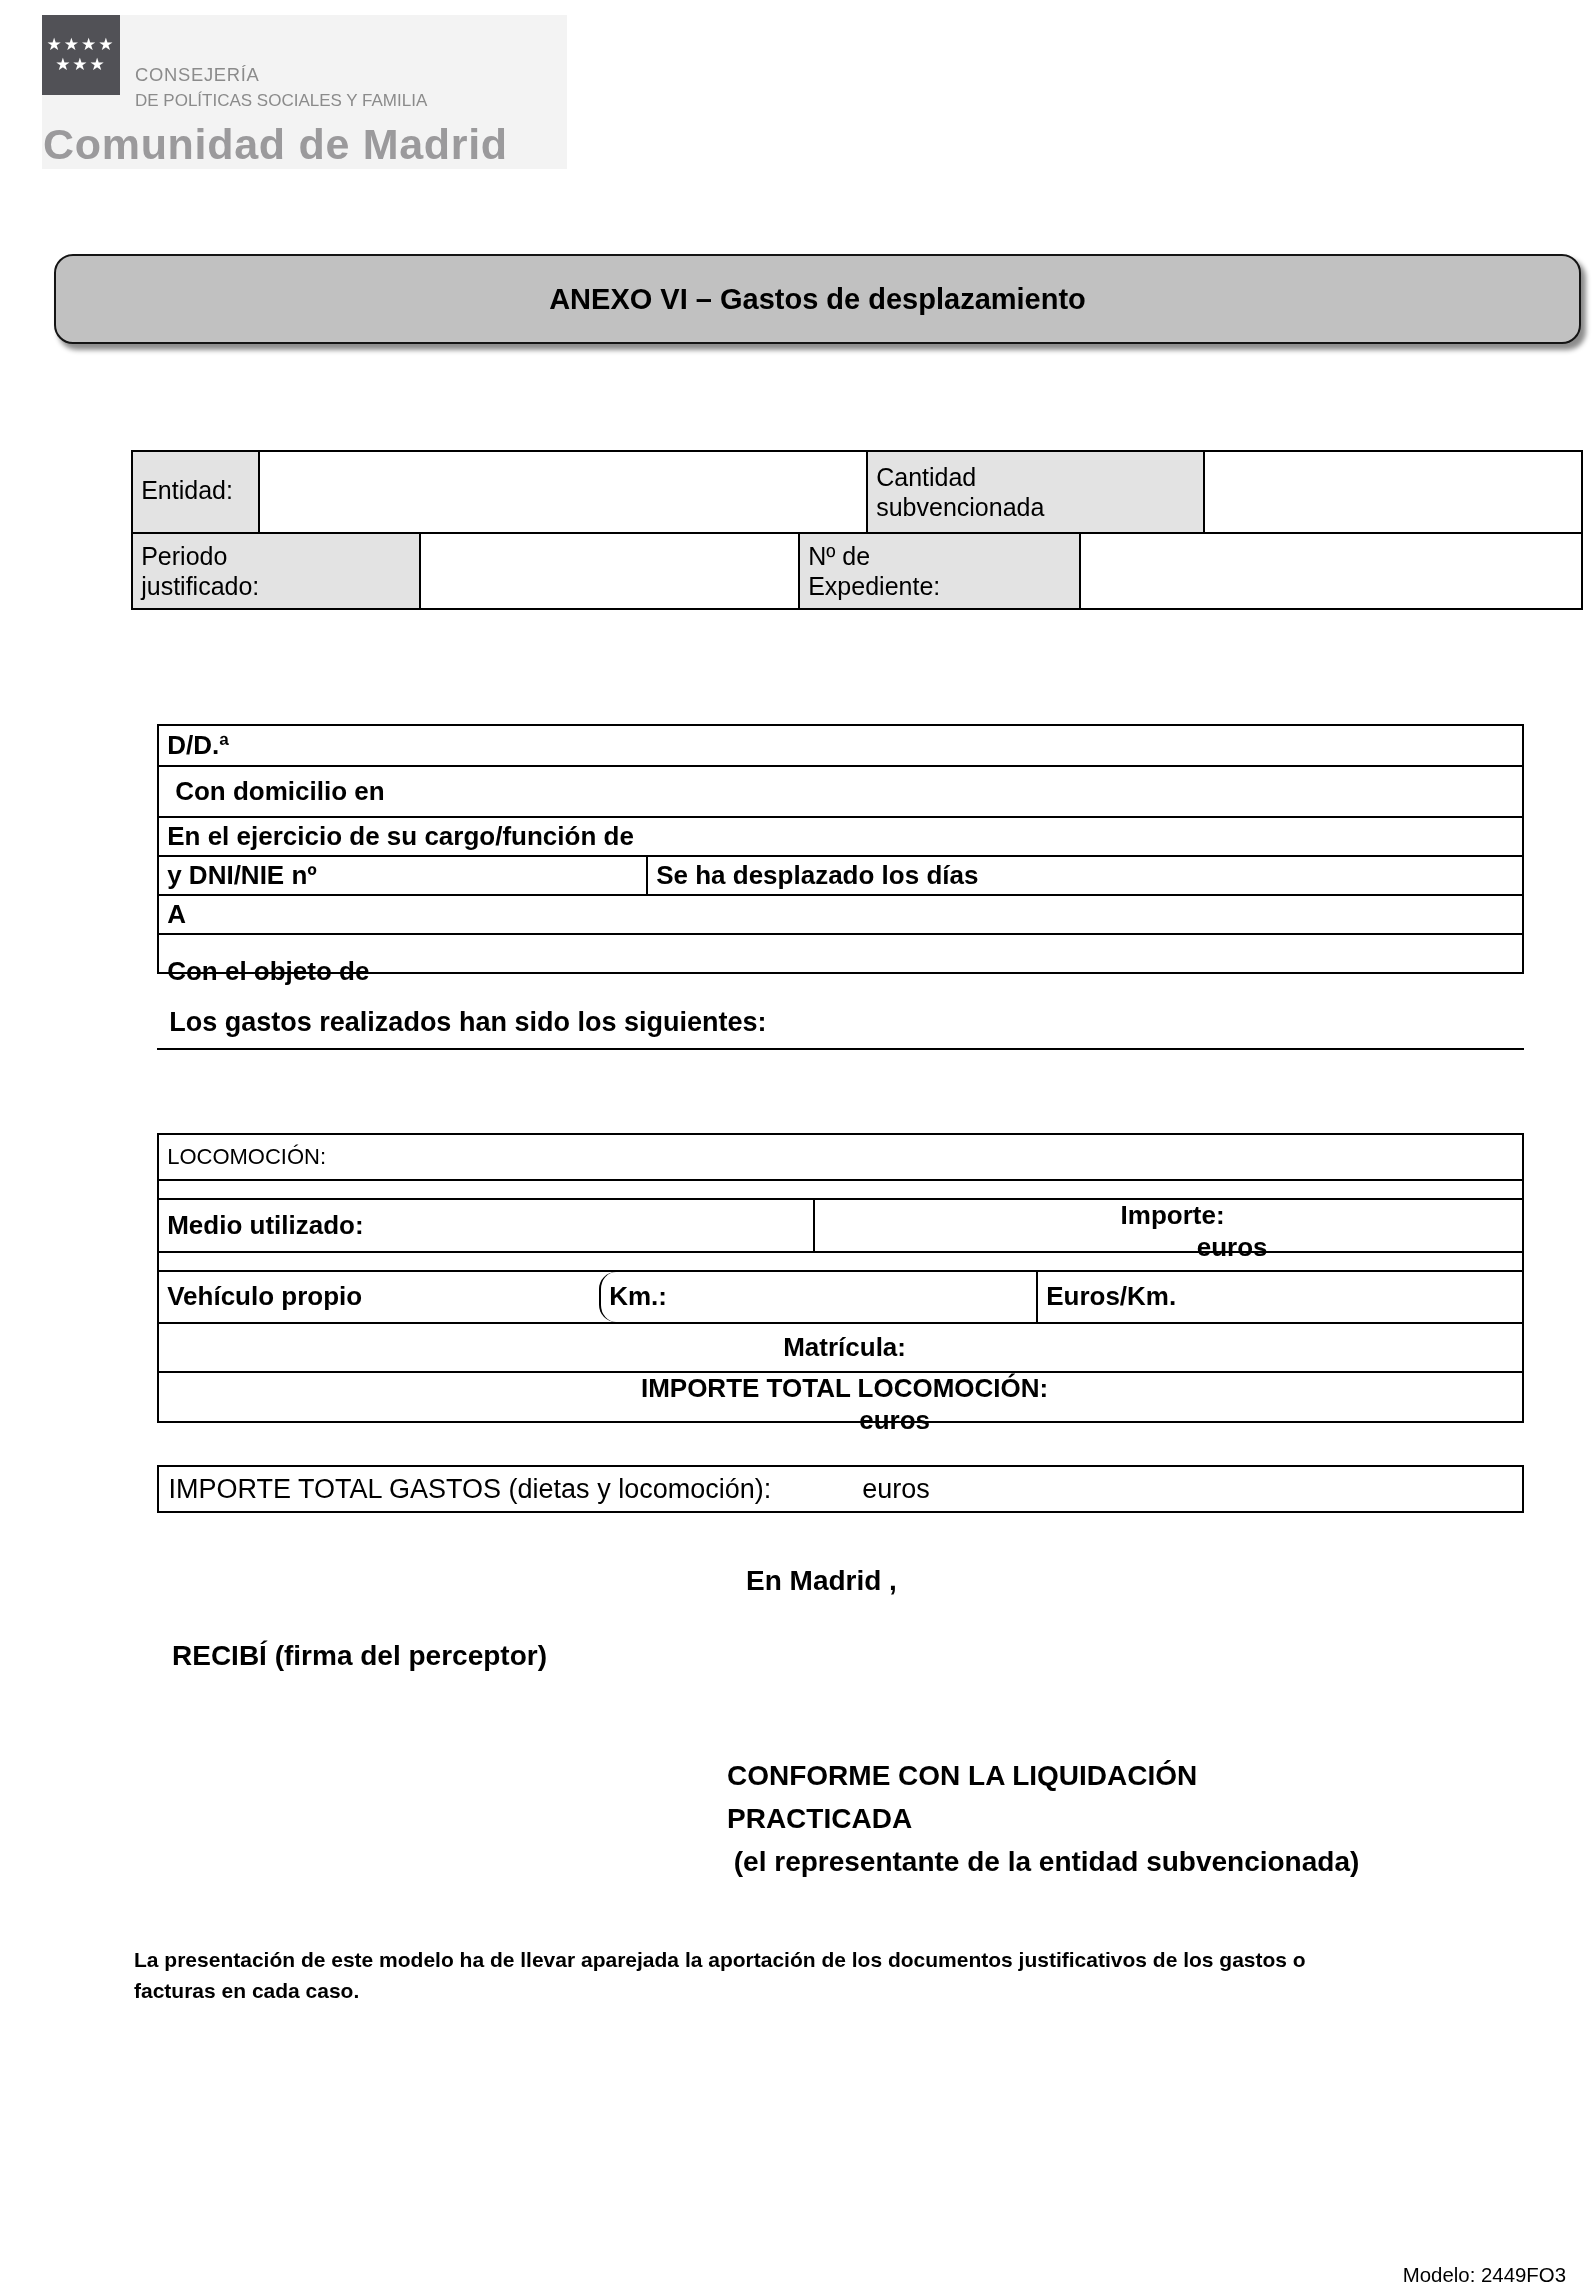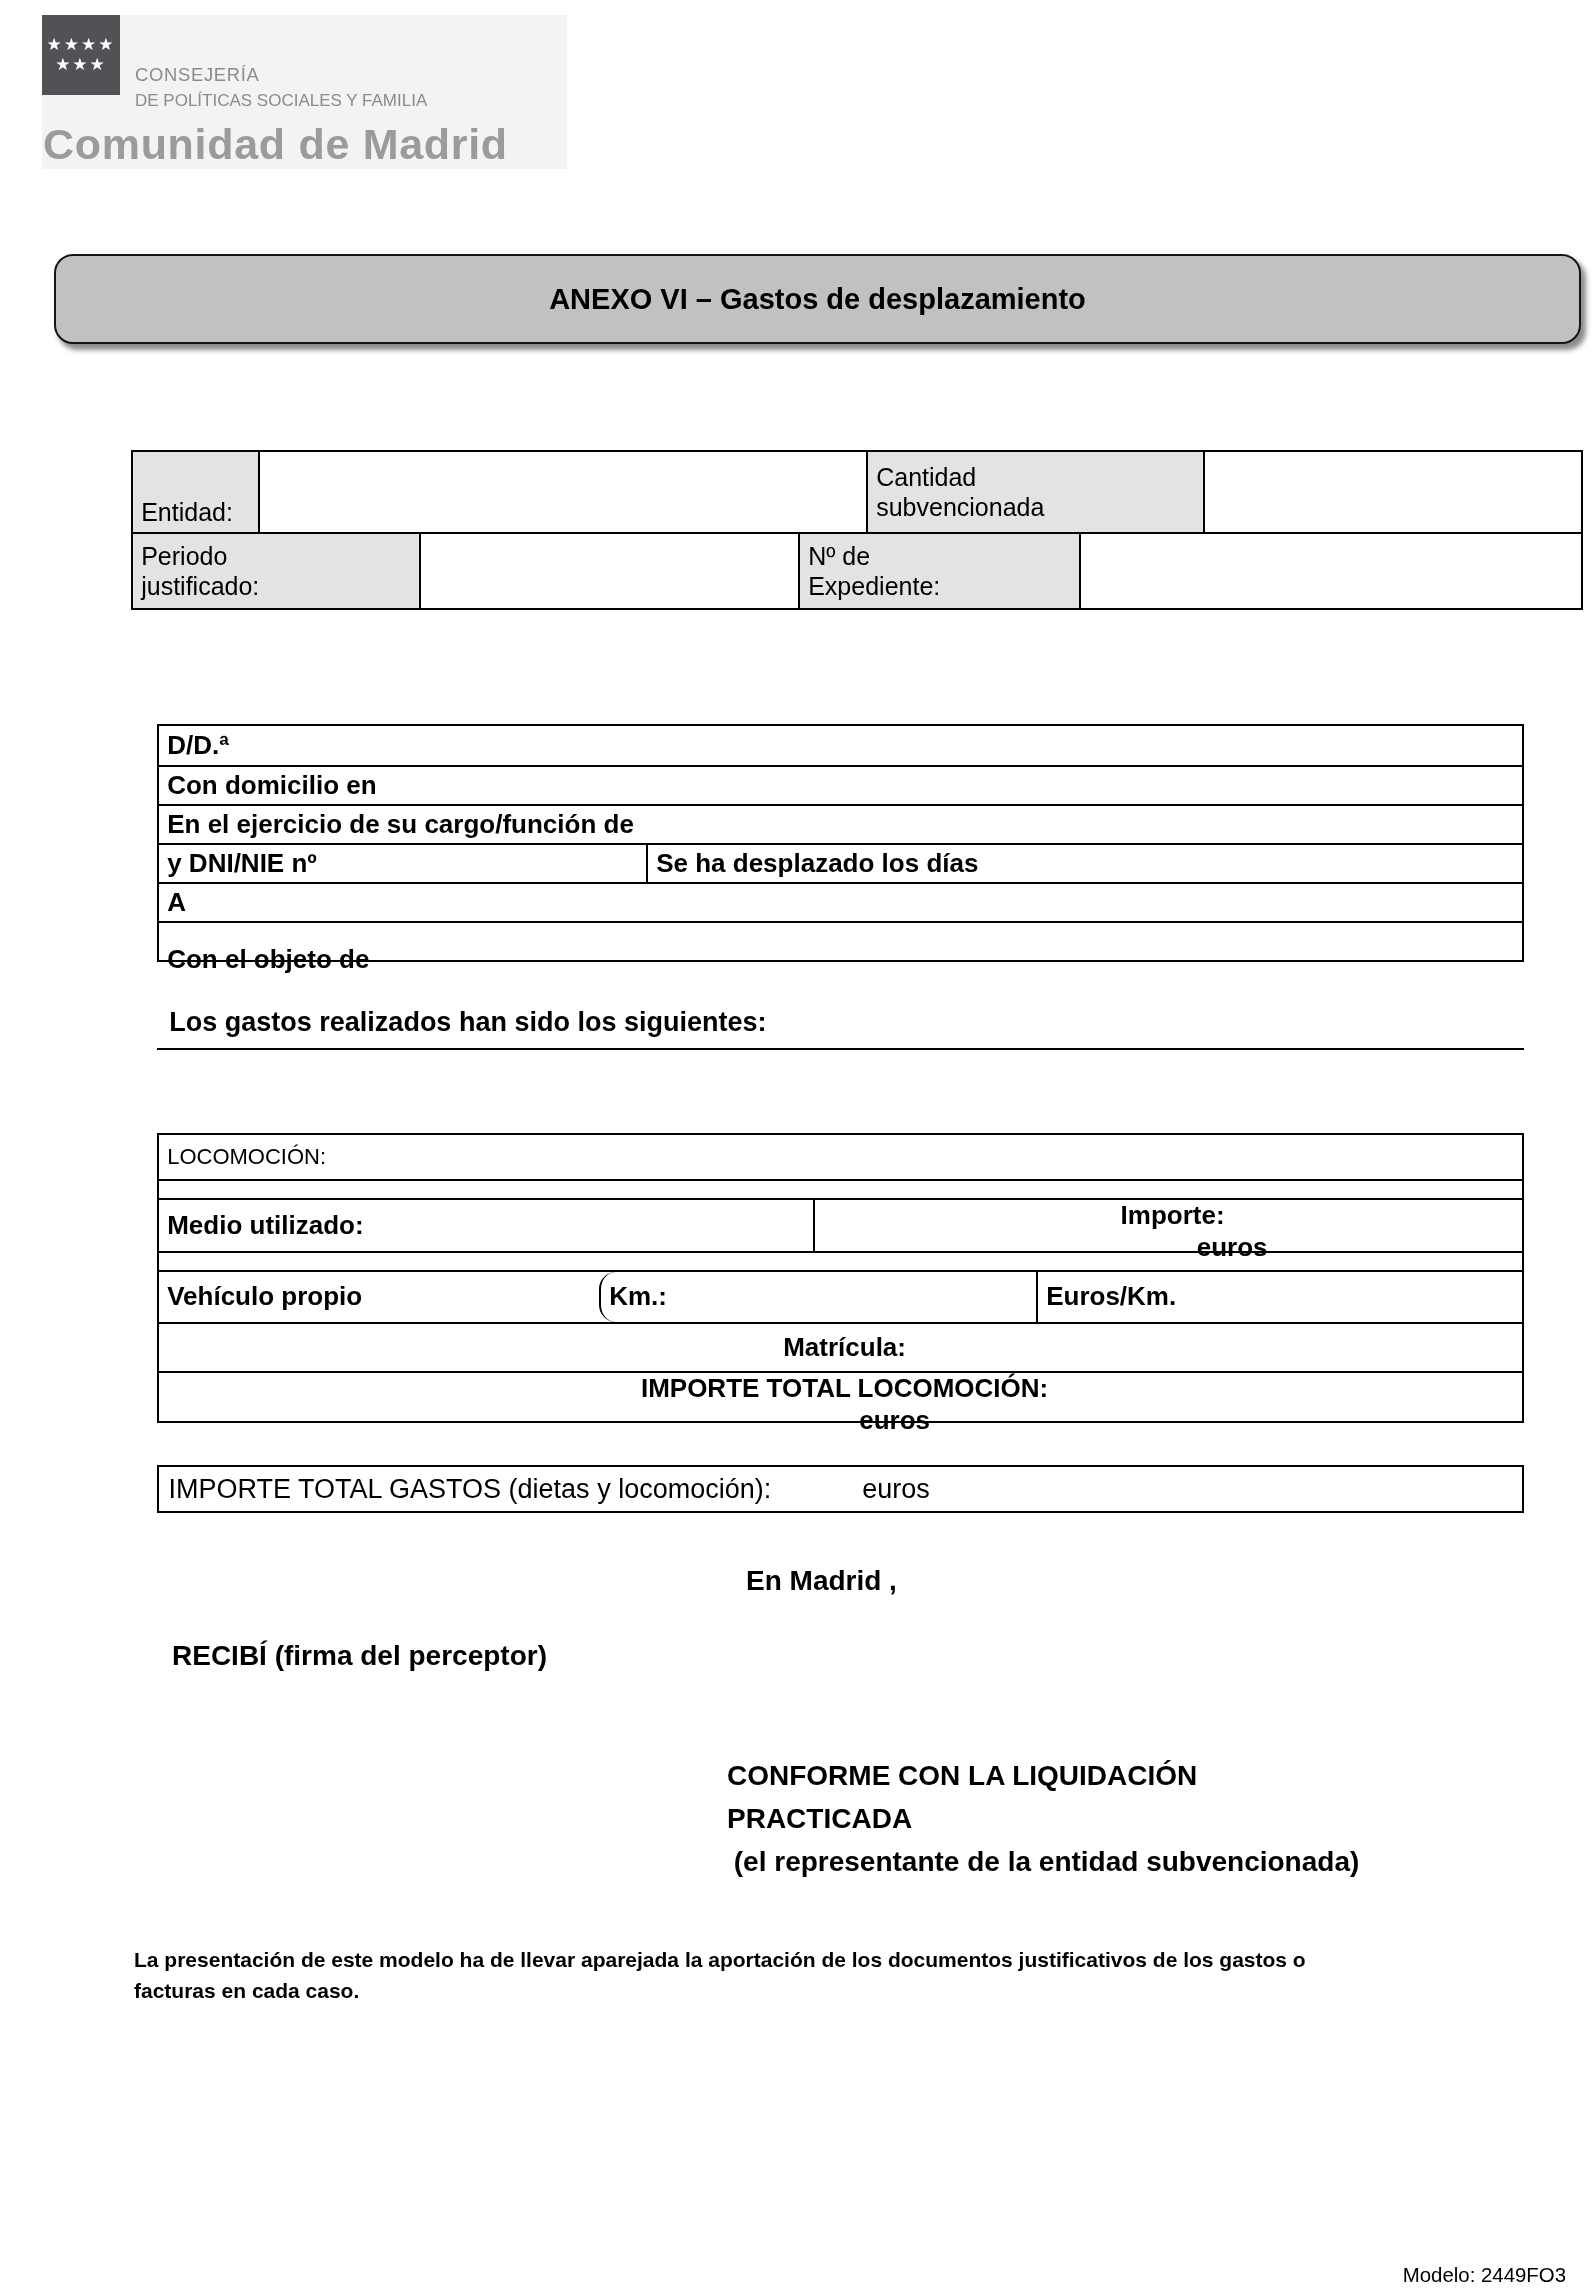--- a/index.html
+++ b/index.html
@@ -32,21 +32,21 @@
   
   .grid { position:absolute; border:2px solid #000; box-sizing:border-box; background:#fff; }
   .grow { display:flex; border-top:2px solid #000; box-sizing:border-box; }
   .grow:first-child { border-top:none; }
   .gcell {
     border-left:2px solid #000; box-sizing:border-box; display:flex; flex-direction:column;
     justify-content:center; padding-left:8.2px; font-size:25px; line-height:1.22;
   }
   .gcell:first-child { border-left:none; }
   .gray { background:#e3e3e3; }
-  .vbottom { justify-content:flex-end; padding-bottom:4.1px; }
+  .vbottom { justify-content:center; padding-bottom:4.1px; }
   .bold { font-weight:bold; font-size:26px; }
   .hrow { flex-direction:column; align-items:center; justify-content:flex-start; }
 
   
   .expenses-heading {
     position:absolute; left:157px; top:1007px; width:1367px; box-sizing:border-box;
     border-bottom:2px solid #000; padding:0 0 9.5px 12.3px; font-weight:bold; font-size:27px;
   }
 
   
@@ -112,21 +112,21 @@
       <div class="gcell" style="flex:1;"></div>
     </div>
   </div>
 
   <div class="grid" style="left:157px; top:724px; width:1367px;">
     <div class="grow" style="height:39px;">
       <div class="gcell bold" style="flex:1;">
         <span>D/D.ª</span>
       </div>
     </div>
-    <div class="grow" style="height:39px;">
+    <div class="grow" style="height:51px;padding-left:8px;">
       <div class="gcell bold" style="flex:1;">
         <span>Con domicilio en</span>
       </div>
     </div>
     <div class="grow" style="height:39px;">
       <div class="gcell bold" style="flex:1;">
         <span>En el ejercicio de su cargo/función de</span>
       </div>
     </div>
     <div class="grow" style="height:39px;">

